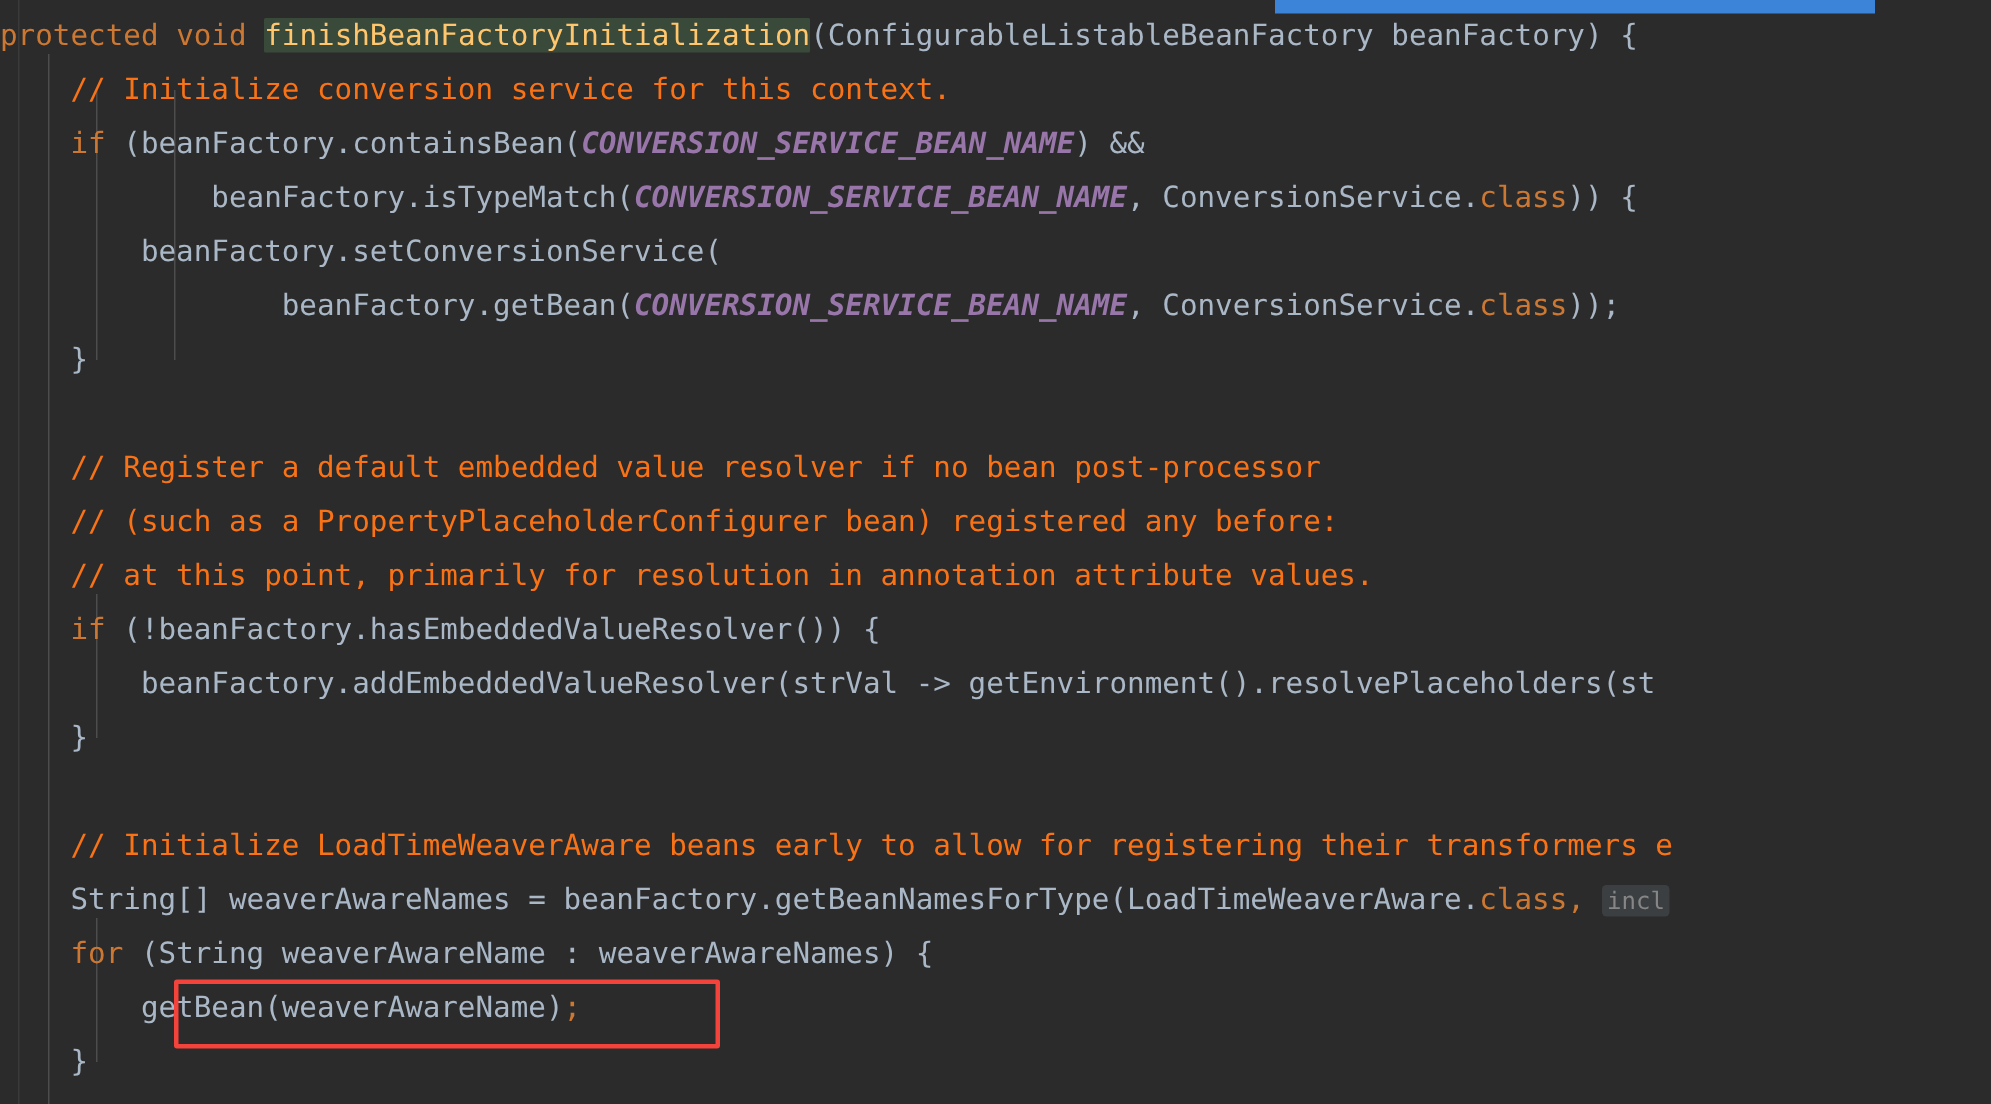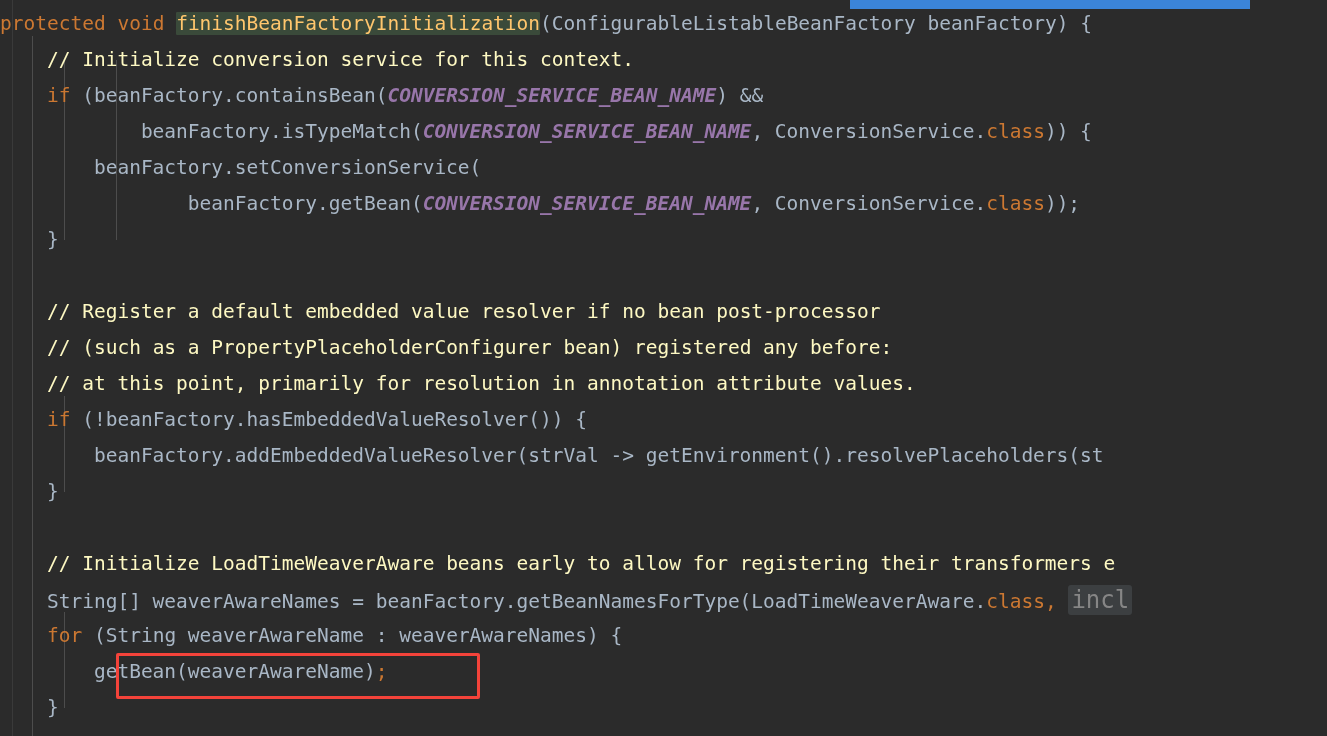--- a/index.html
+++ b/index.html
@@ -90,37 +90,37 @@
     height: 36.2px;
     white-space: pre;
     display: block;
   }
   .line > span { white-space: pre; }
 
   
   .kw       { color: #cc7832; }          
   .plain    { color: #a9b7c6; }          
   .mname    { color: #ffc66d; }          
-  .comment  { color: #fef9c3; }          
+  .comment  { color: #f97316; }          
   .const    { color: #9876aa; font-style: italic; font-weight: bold; }
   .semi     { color: #cc7832; }
 
   
   .ident-hl {
     background: #3a4a3a;
     border-radius: 1px;
   }
 
   
   .param-hint {
     background: #3c3f41;
     color: #868686;
     border-radius: 3px;
     padding: 1px 3px;
-    font-size: 24px;
+    font-size: 16px;
   }
 
   
   #redbox {
     position: absolute;
     border: 3px solid #f4433a;
     border-radius: 2px;
     background: transparent;
     z-index: 30;
     pointer-events: none;

